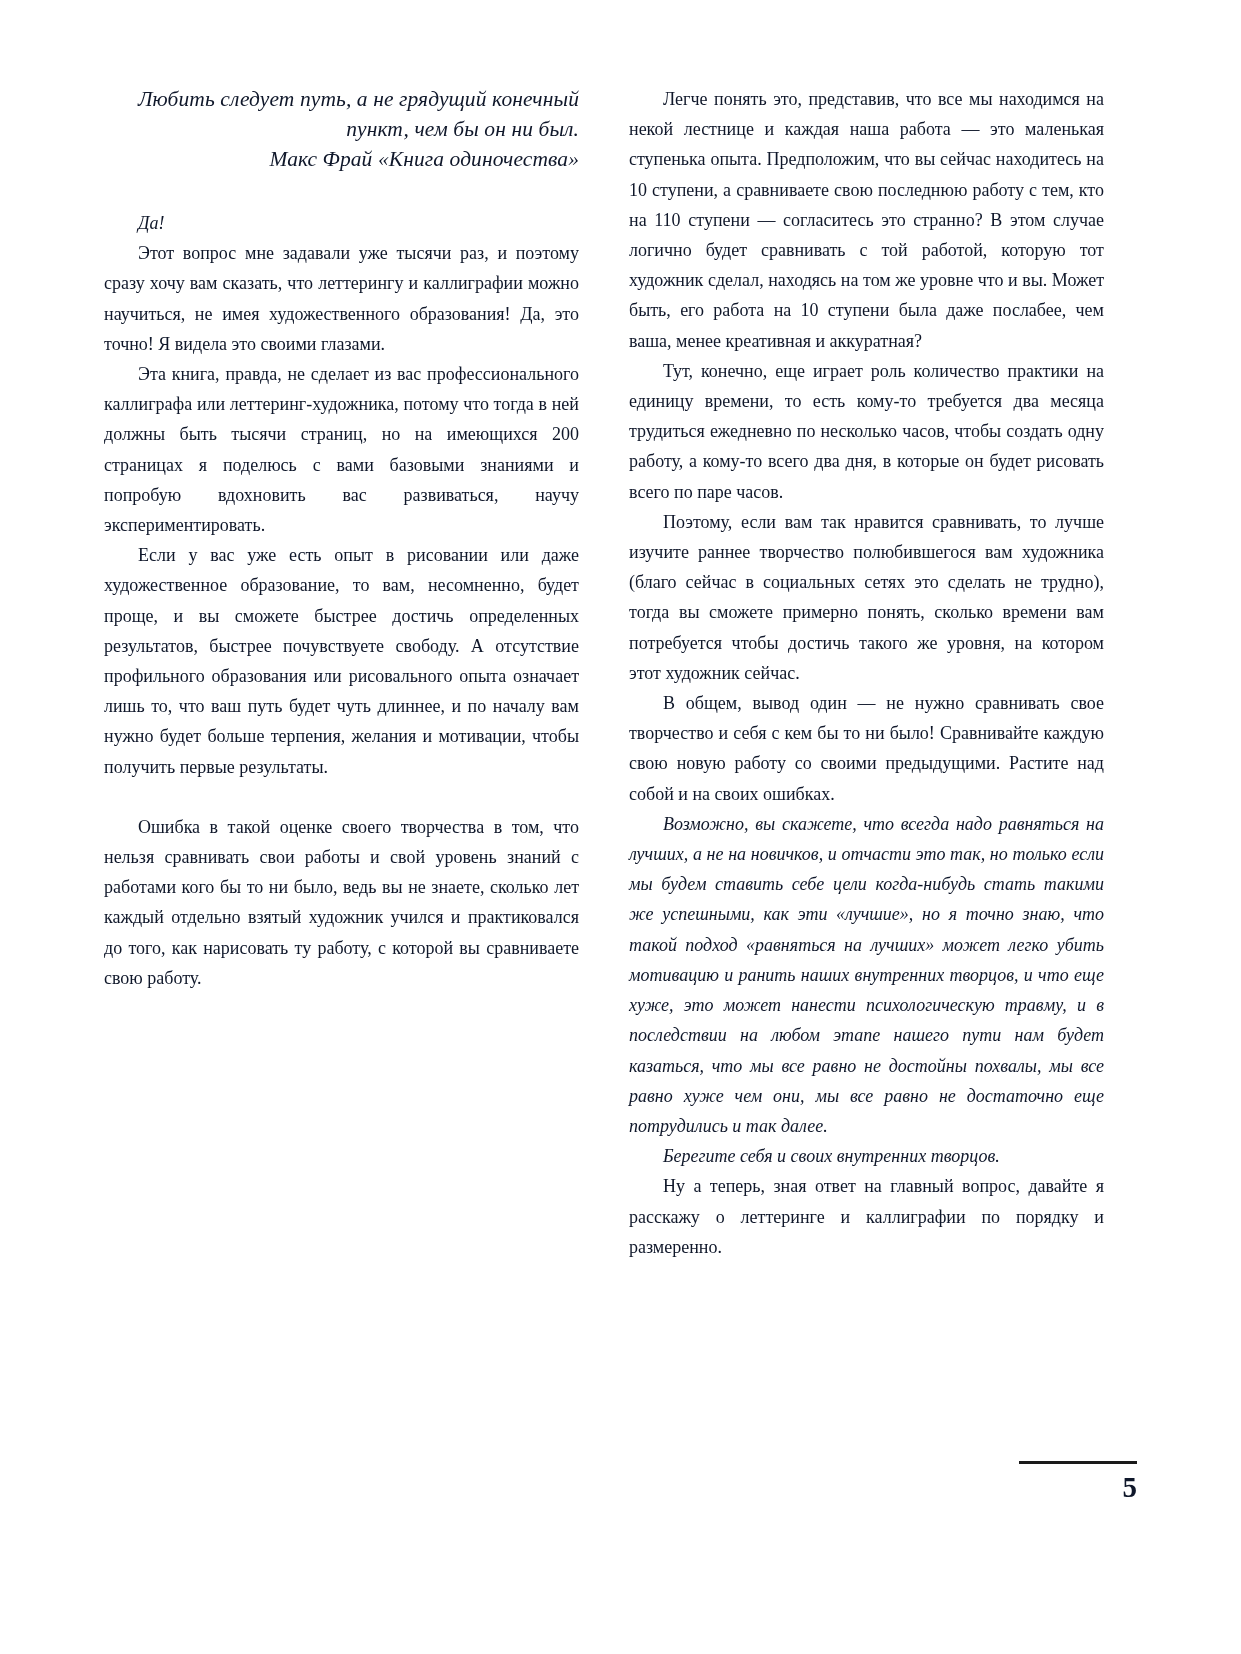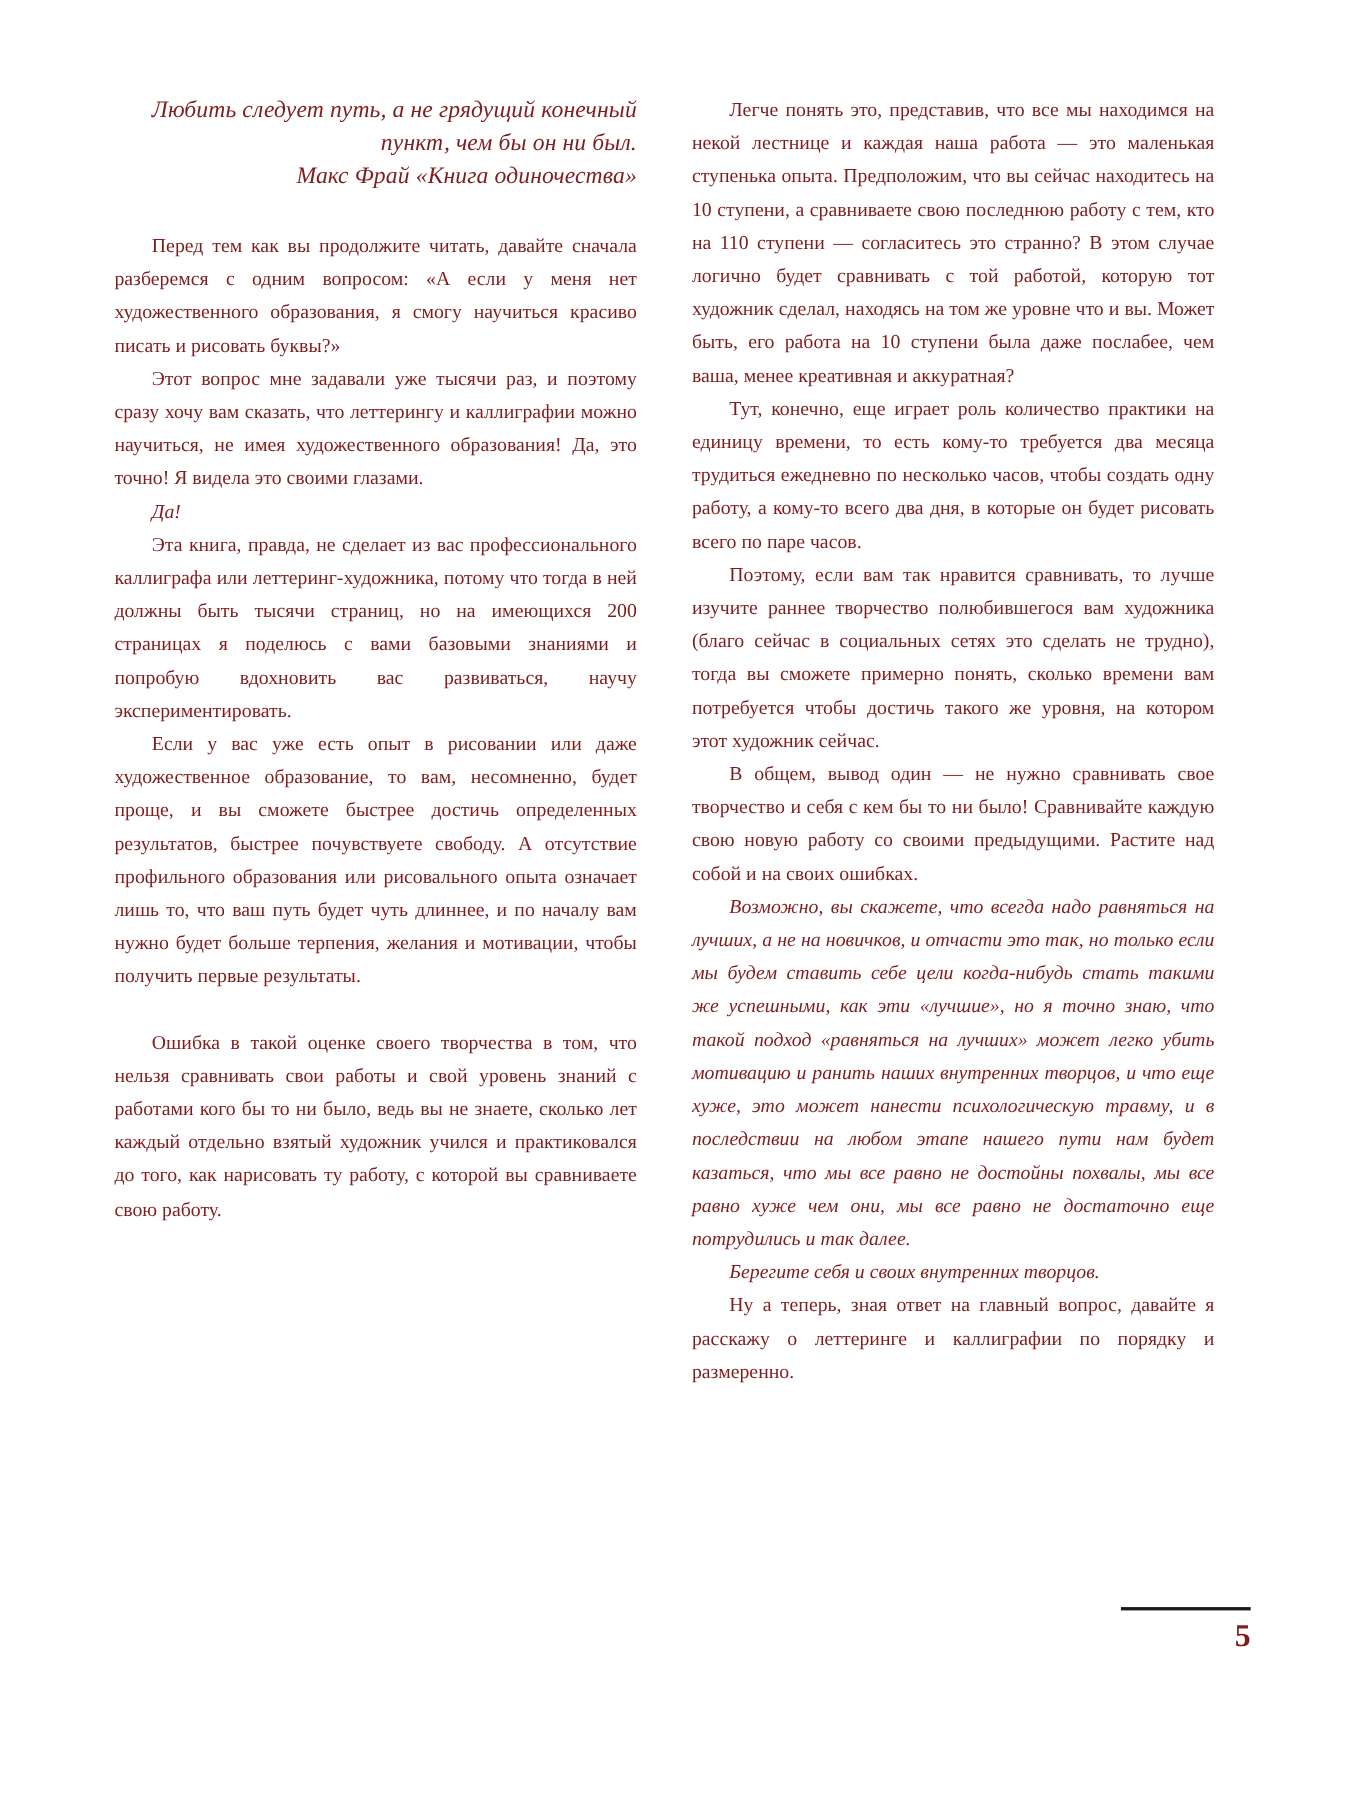--- a/index.html
+++ b/index.html
@@ -7,21 +7,21 @@
     padding: 0;
     background: #ffffff;
   }
   .page {
     position: relative;
     width: 1241px;
     height: 1588px;
     background: #ffffff;
     box-sizing: border-box;
     font-family: "Liberation Serif", "DejaVu Serif", serif;
-    color: #7f1d1d;
+    color: #0f172a;
     overflow: hidden;
     text-decoration: underline;
   }
 
   .content {
     position: absolute;
     left: 104px;
     top: 84px;
     width: 1000px;
     display: flex;
@@ -97,23 +97,22 @@
     <div class="col">
 
       <div class="epigraph">
         <span class="line">Любить следует путь, а не грядущий конечный</span>
         <span class="line">пункт, чем бы он ни был.</span>
         <span class="src">Макс Фрай «Книга одиночества»</span>
       </div>
 
       <div class="gap-after-epigraph"></div>
 
-      <p class="body">Перед тем как вы продолжите читать, давайте сначала разберемся с одним вопросом: «А если у меня нет художественного образования, я смогу научиться красиво писать и рисовать буквы?»</p>
+      <p class="body italic">Да!</p>
       <p class="body">Этот вопрос мне задавали уже тысячи раз, и поэтому сразу хочу вам сказать, что леттерингу и каллиграфии можно научиться, не имея художественного образования! Да, это точно! Я видела это своими глазами.</p>
-      <p class="body italic">Да!</p>
       <p class="body">Эта книга, правда, не сделает из вас профессионального каллиграфа или леттеринг-художника, потому что тогда в ней должны быть тысячи страниц, но на имеющихся 200 страницах я поделюсь с вами базовыми знаниями и попробую вдохновить вас развиваться, научу экспериментировать.</p>
       <p class="body">Если у вас уже есть опыт в рисовании или даже художественное образование, то вам, несомненно, будет проще, и вы сможете быстрее достичь определенных результатов, быстрее почувствуете свободу. А отсутствие профильного образования или рисовального опыта означает лишь то, что ваш путь будет чуть длиннее, и по началу вам нужно будет больше терпения, желания и мотивации, чтобы получить первые результаты.</p>
 
 
       <div class="para-gap"></div>
 
       <p class="body">Ошибка в такой оценке своего творчества в том, что нельзя сравнивать свои работы и свой уровень знаний с работами кого бы то ни было, ведь вы не знаете, сколько лет каждый отдельно взятый художник учился и практиковался до того, как нарисовать ту работу, с которой вы сравниваете свою работу.</p>
     </div>
 
     <div class="col">

